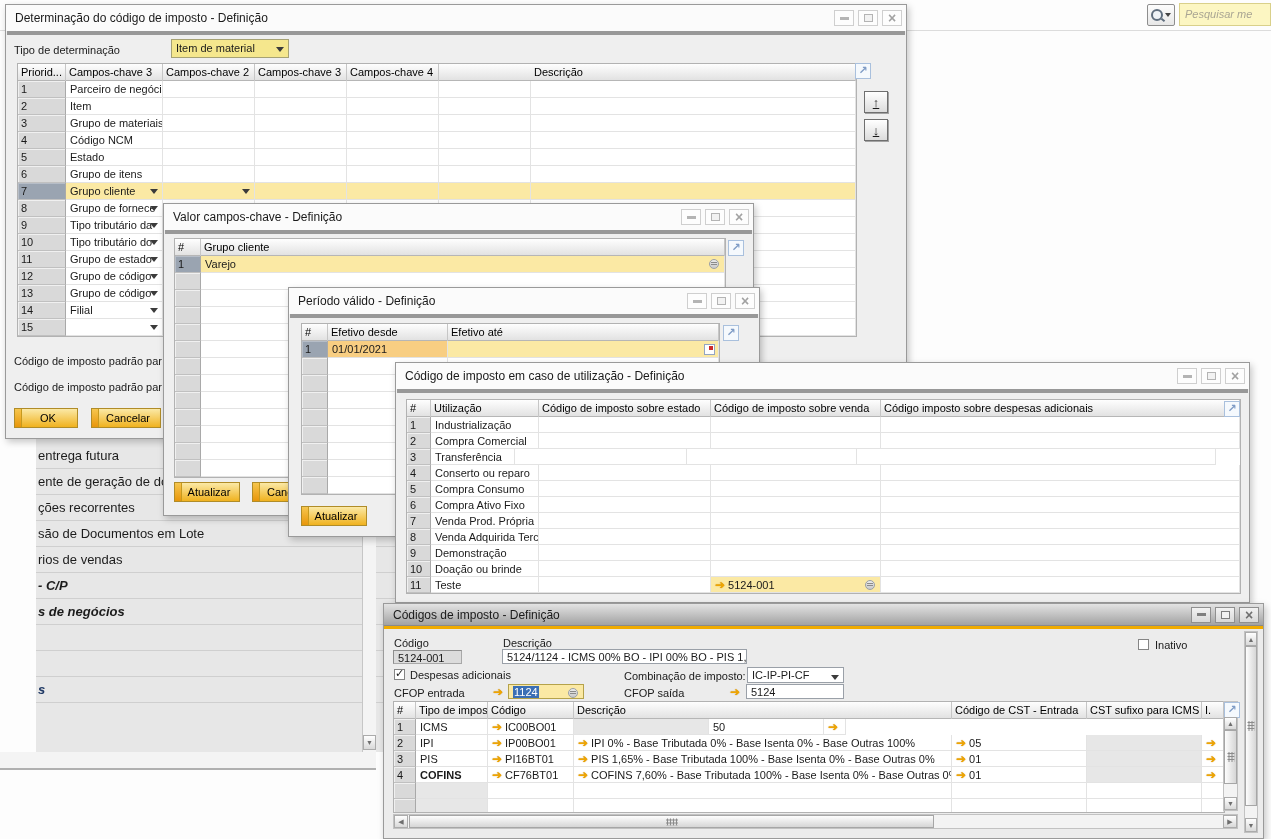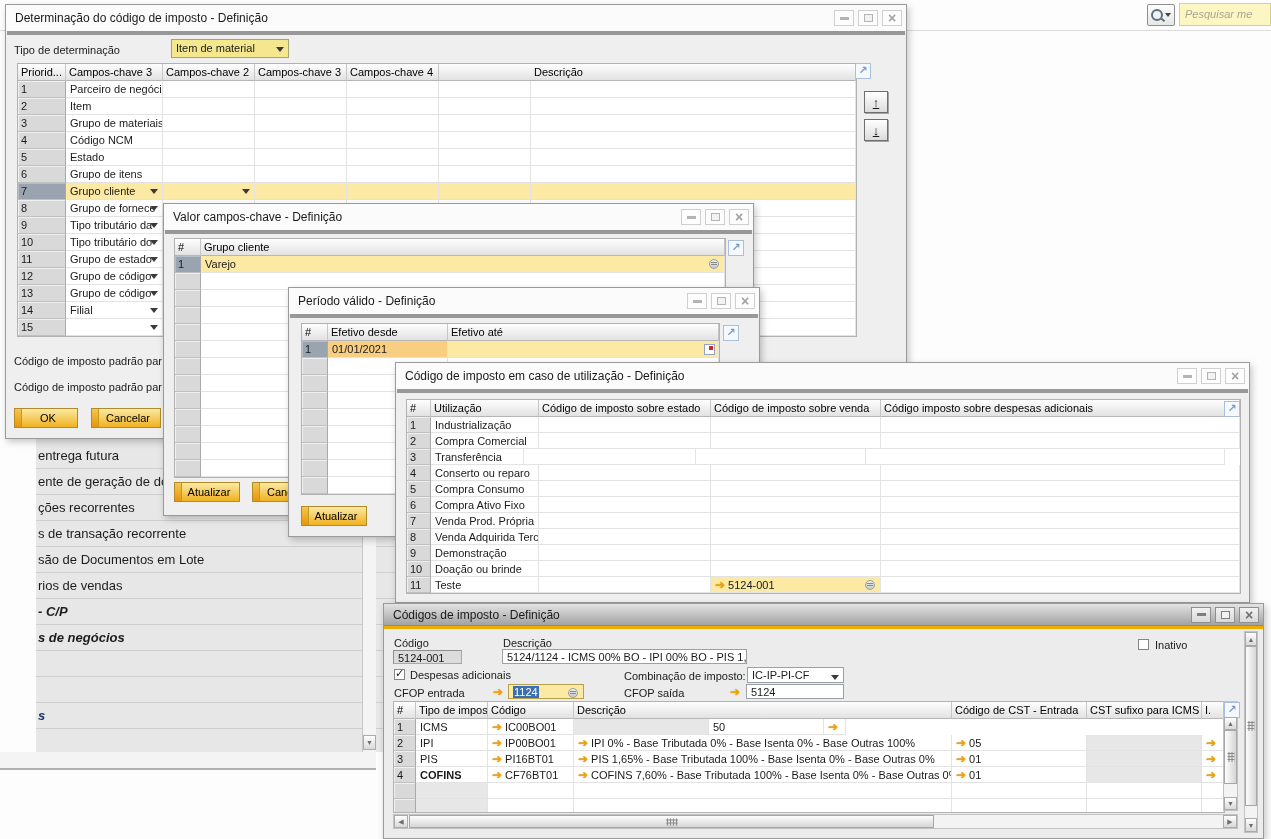--- a/index.html
+++ b/index.html
@@ -105,21 +105,20 @@
     <span class="mag"></span>
     <span class="caret"></span>
   </div>
   <div class="search-box">Pesquisar me</div>
 
   <div class="bg-menu">
     <div class="bg-menu-rows" id="bg-menu-rows">
         <div class="menu-row">entrega futura</div>
         <div class="menu-row">ente de geração de documentos</div>
         <div class="menu-row">ções recorrentes</div>
-        <div class="menu-row">s de transação recorrente</div>
         <div class="menu-row">são de Documentos em Lote</div>
         <div class="menu-row">rios de vendas</div>
         <div class="menu-row b">- C/P</div>
         <div class="menu-row b">s de negócios</div>
         <div class="menu-row"></div>
         <div class="menu-row"></div>
         <div class="menu-row b navy">s</div>
       </div>
   </div>
   <div class="bg-sb">
@@ -493,21 +492,21 @@
           </div>
           <div class="grid-row" style="height: 16px;">
             <div class="num-cell" style="width: 24px; height: 16px;">2</div>
             <div class="cell" style="width: 108px; height: 16px;">Compra Comercial</div>
             <div class="cell" style="width: 172px; height: 16px;"></div>
             <div class="cell" style="width: 170px; height: 16px;"></div>
             <div class="cell" style="width: 359px; height: 16px;"></div>
           </div>
           <div class="grid-row" style="height: 16px;">
             <div class="num-cell" style="width: 24px; height: 16px;">3</div>
-            <div class="cell" style="width: 93px; height: 16px;">Transferência</div>
+            <div class="cell" style="width: 84px; height: 16px;">Transferência</div>
             <div class="cell" style="width: 172px; height: 16px;"></div>
             <div class="cell" style="width: 170px; height: 16px;"></div>
             <div class="cell" style="width: 359px; height: 16px;"></div>
           </div>
           <div class="grid-row" style="height: 16px;">
             <div class="num-cell" style="width: 24px; height: 16px;">4</div>
             <div class="cell" style="width: 108px; height: 16px;">Conserto ou reparo</div>
             <div class="cell" style="width: 172px; height: 16px;"></div>
             <div class="cell" style="width: 170px; height: 16px;"></div>
             <div class="cell" style="width: 359px; height: 16px;"></div>

